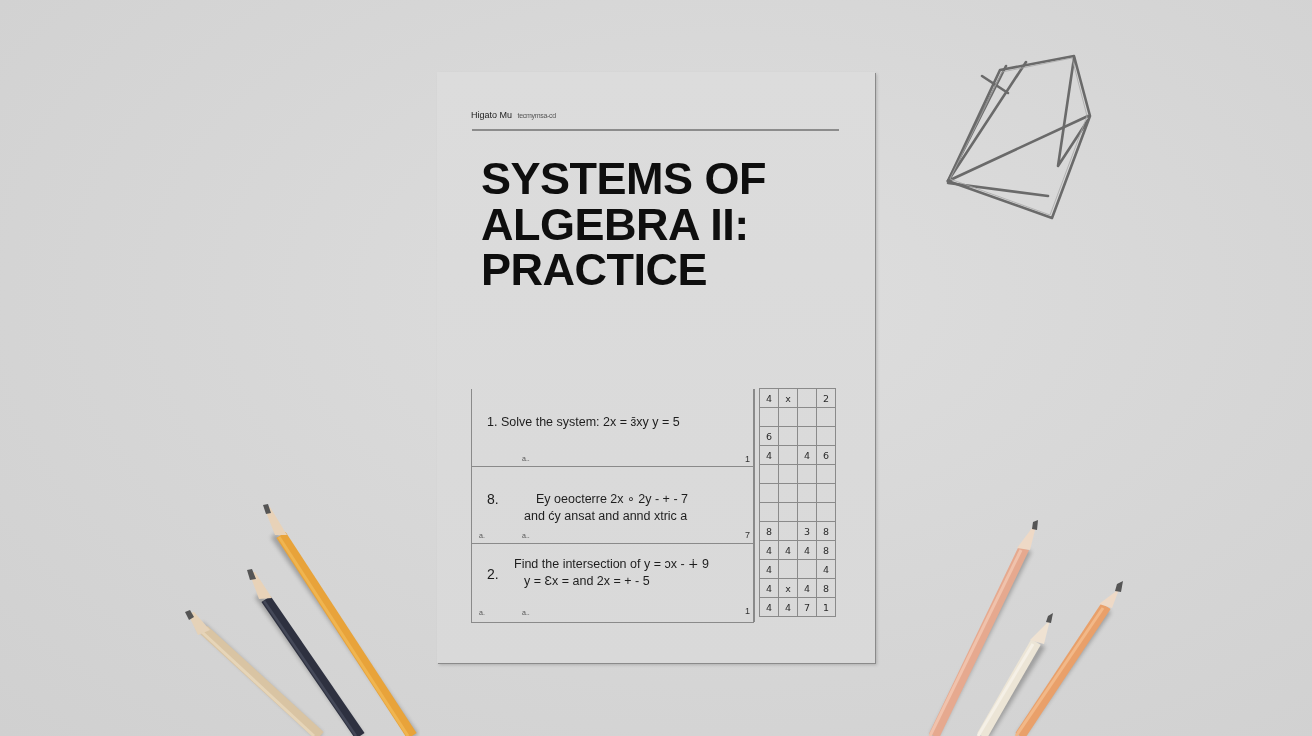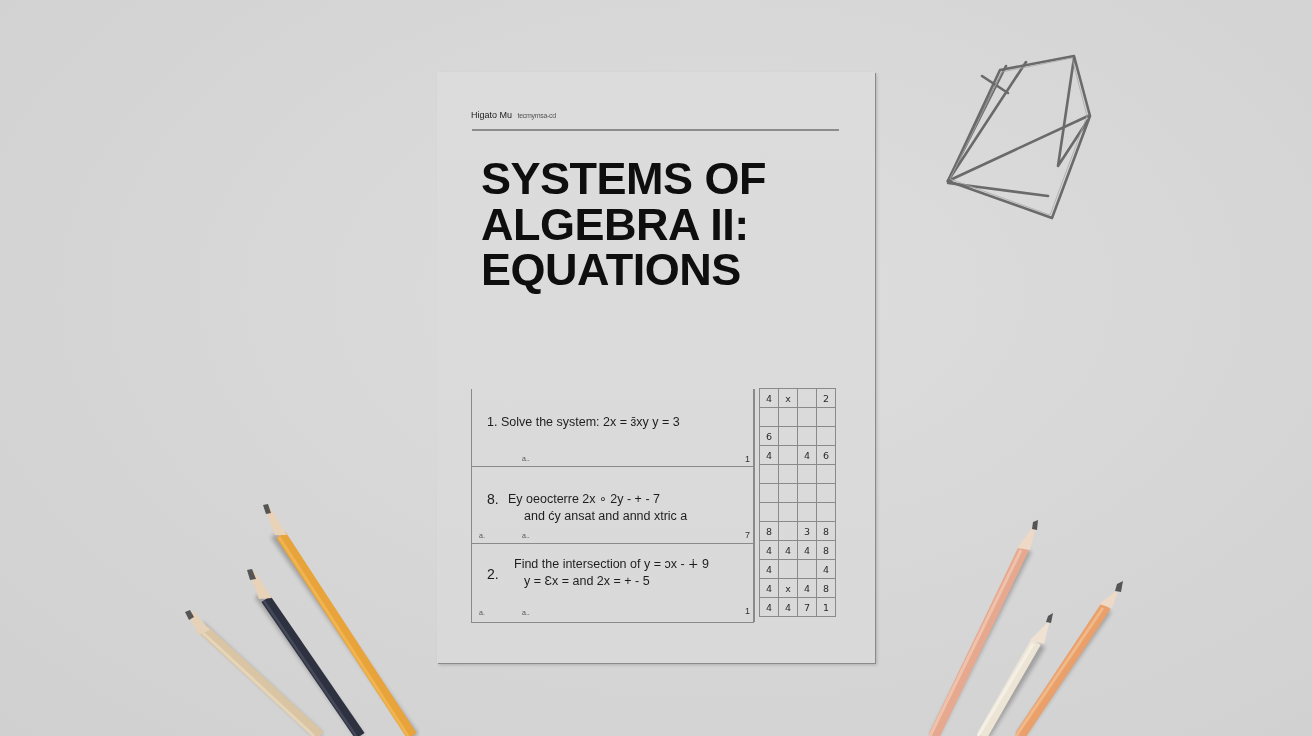--- a/index.html
+++ b/index.html
@@ -139,37 +139,37 @@
 <div class="paper">
   <div class="header-text">
     <span class="brand">Higato Mu</span>
     <span class="sub">tecmymsa-cd</span>
   </div>
   <div class="header-rule"></div>
 
   <div class="title">
     <div>SYSTEMS OF</div>
     <div>ALGEBRA II:</div>
-    <div>EQUATIONS</div>
+    <div>PRACTICE</div>
   </div>
 
   <div class="problems">
 
     <div class="problem" style="top:0;height:77px;">
       <span class="p-line" style="left:15px;top:26px;">
         <span>1.</span>
-        <span>Solve the system:   2x = ɜ̄xy  y = 3</span>
+        <span>Solve the system:   2x = ɜ̄xy  y = 5</span>
       </span>
       <span class="p-foot" style="left:50px;top:66px;">a..</span>
       <span class="p-right" style="top:65px;">1</span>
     </div>
 
     <div class="problem" style="top:77px;height:77px;">
       <span class="p-num" style="left:15px;top:25px;">8.</span>
-      <span class="p-line" style="left:36px;top:25px;text-align:right;">Ey oeocterre 2x    ∘ 2y - + - 7</span>
+      <span class="p-line" style="left:64px;top:25px;text-align:right;">Ey oeocterre 2x    ∘ 2y - + - 7</span>
       <span class="p-line" style="left:52px;top:43px;">and ćy ansat and annd xtric a</span>
       <span class="p-foot" style="left:7px;top:66px;">a.</span>
       <span class="p-foot" style="left:50px;top:66px;">a..</span>
       <span class="p-right" style="top:64px;">7</span>
     </div>
 
     <div class="problem" style="top:154px;height:79px;">
       <span class="p-num" style="left:15px;top:23px;">2.</span>
       <span class="p-line" style="left:42px;top:13px;">Find the intersection of y = ɔx - ∔ 9</span>
       <span class="p-line" style="left:52px;top:31px;text-align:right;">y = Ɛx = and  2x = + - 5</span>

